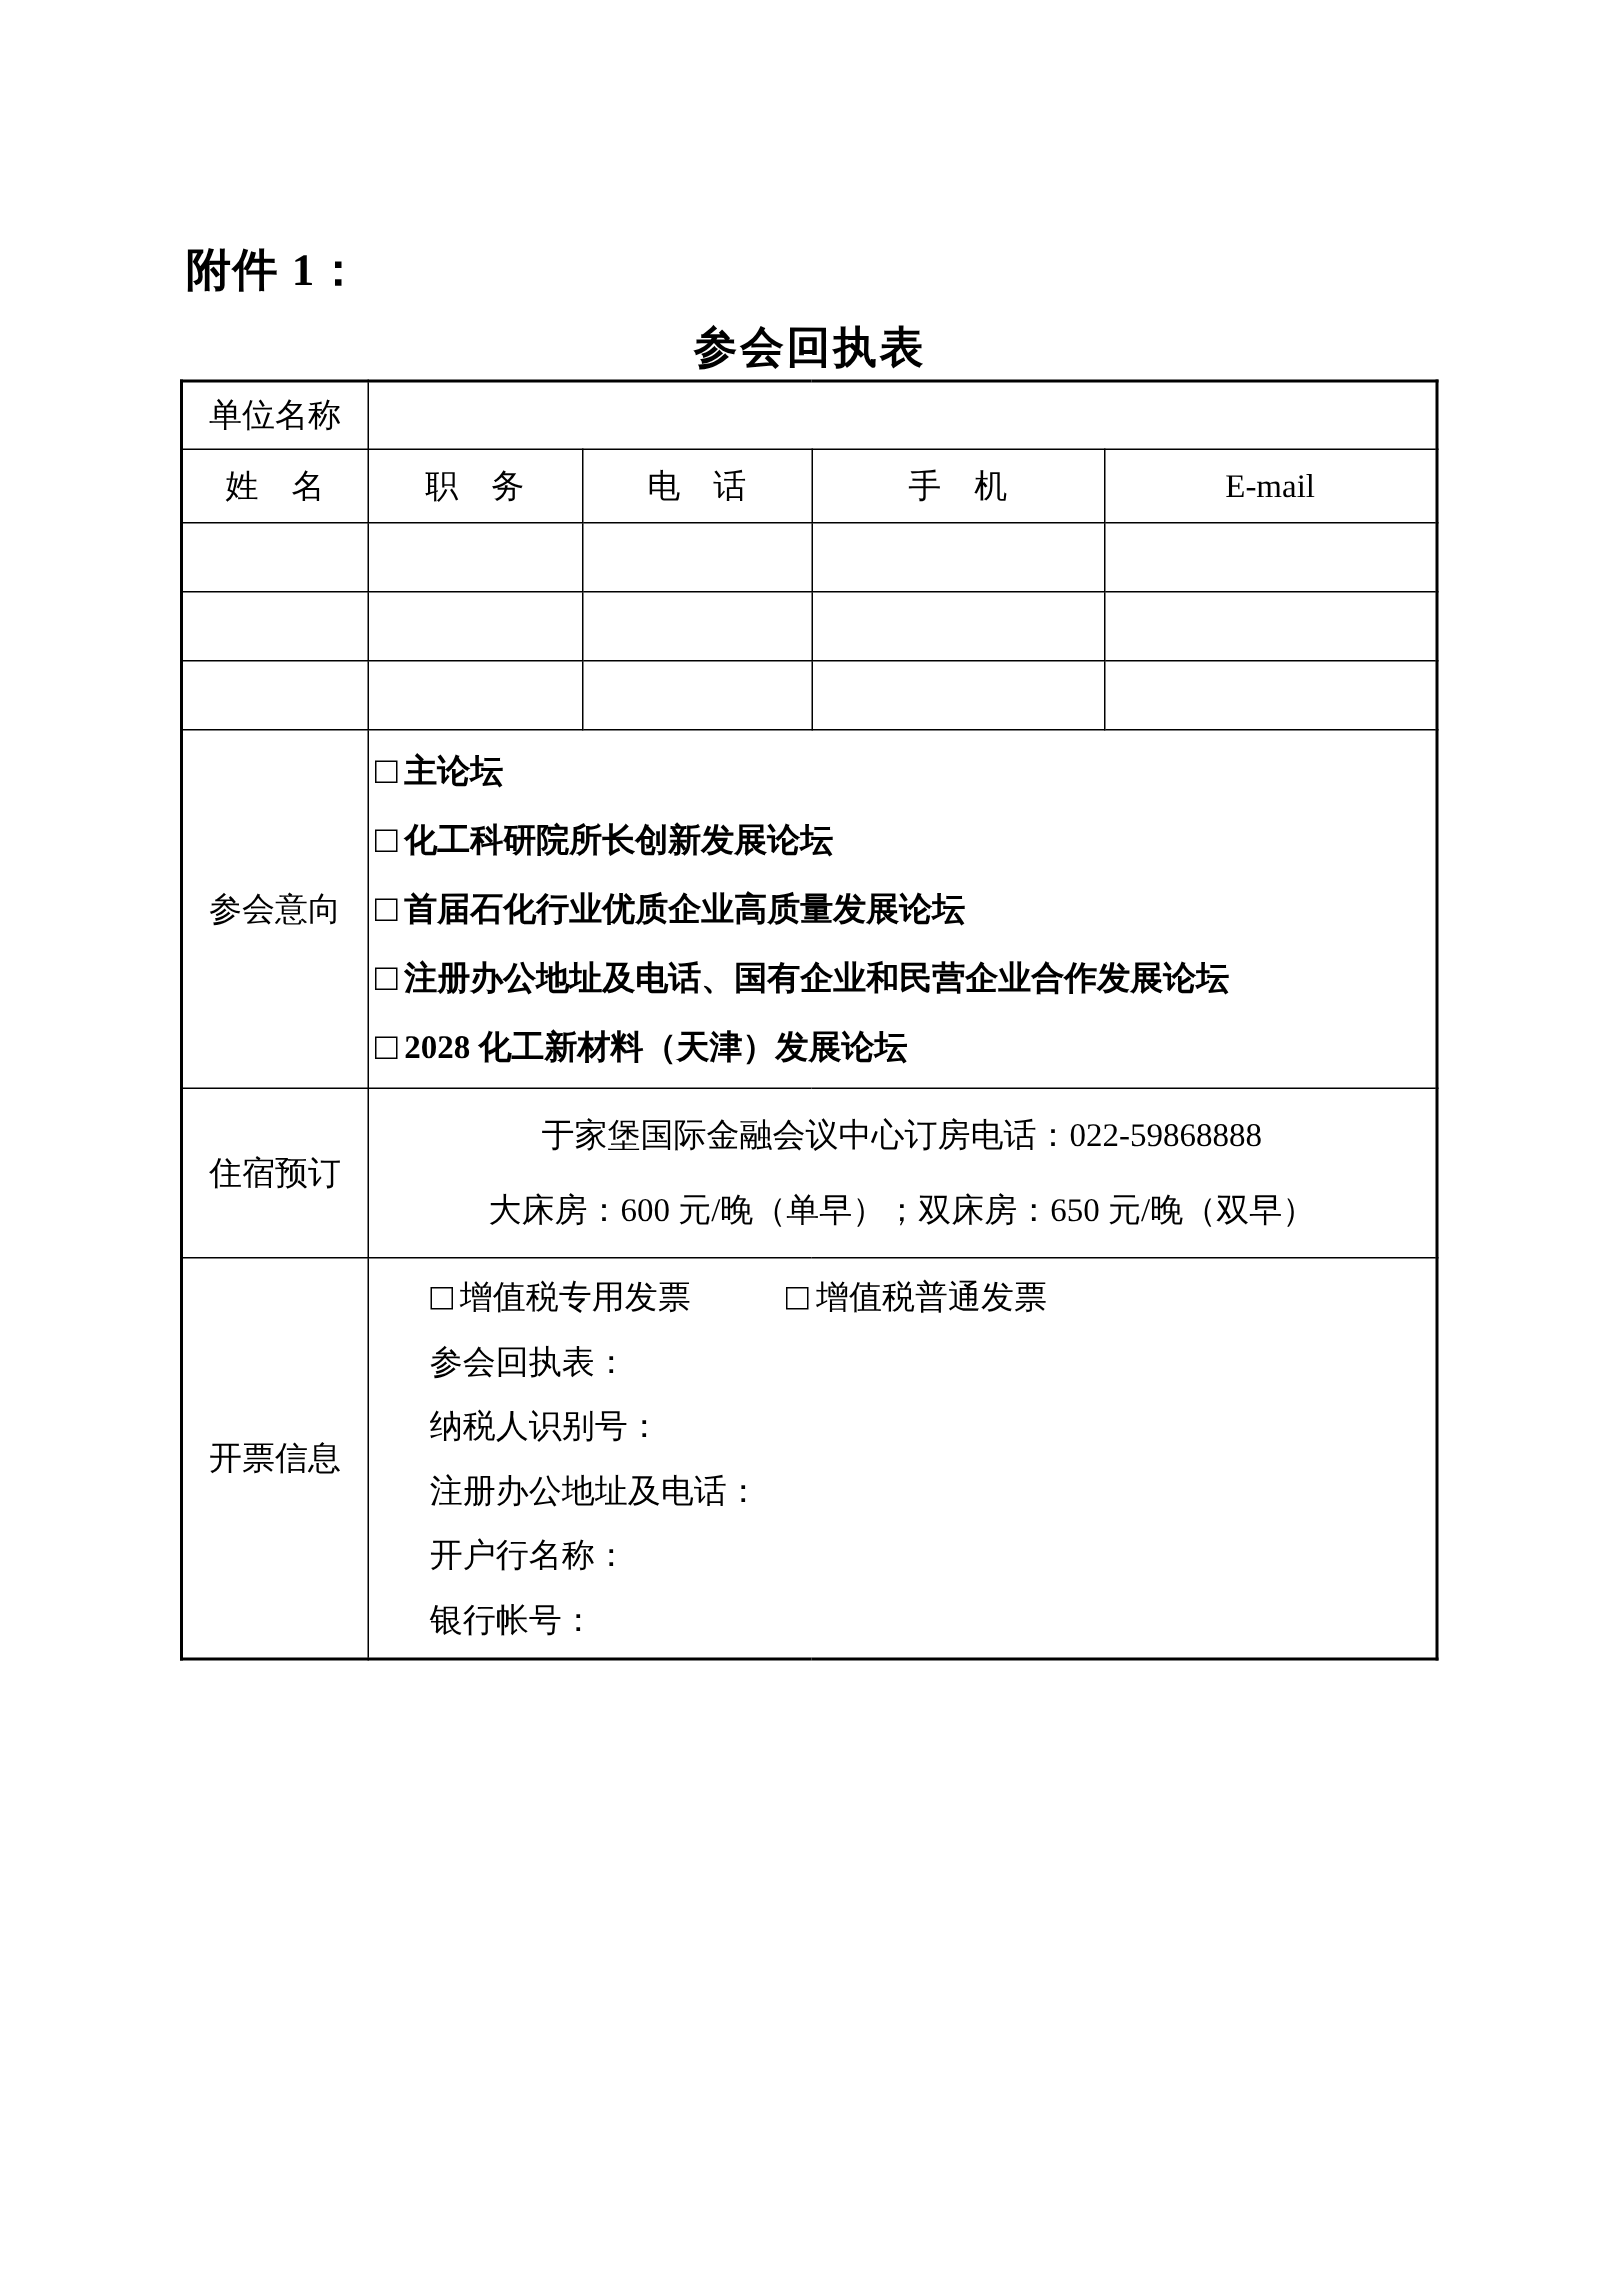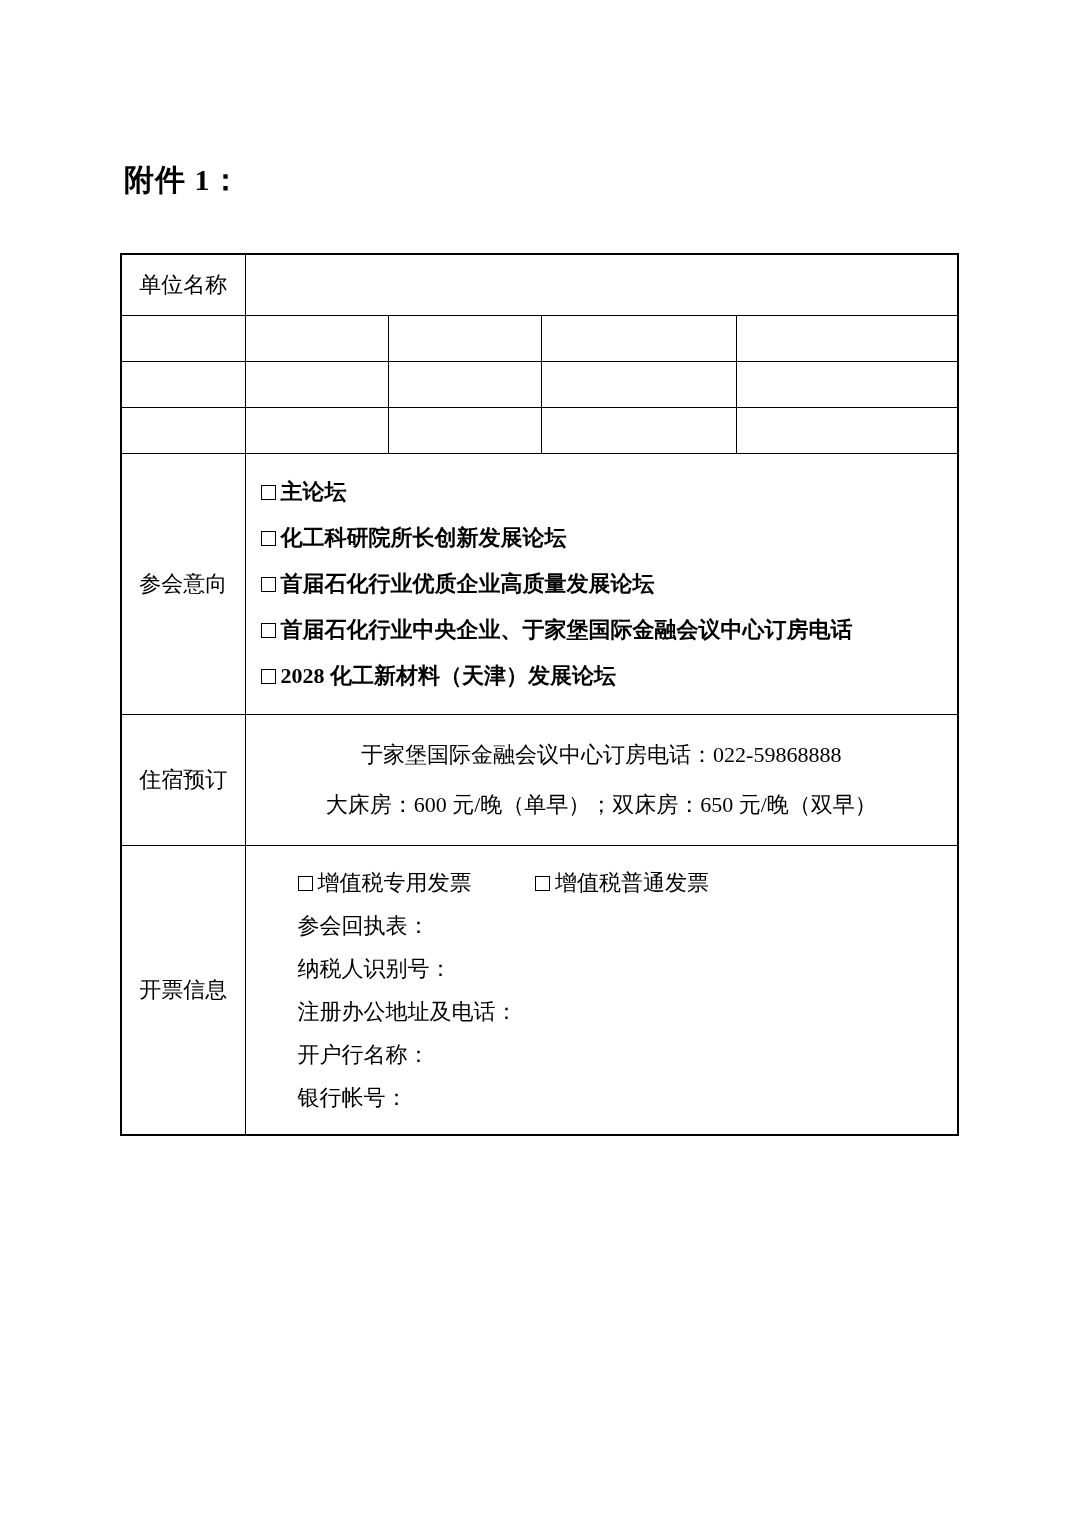--- a/index.html
+++ b/index.html
@@ -42,21 +42,21 @@
   table.reply-form {
     border-collapse: collapse;
     table-layout: fixed;
     width: 837px;
     border: 2.5px solid #000;
   }
   table.reply-form td {
     border: 1.3px solid #000;
     font-size: 22px;
     vertical-align: middle;
-    padding: 15px;
+    padding: 4px;
     overflow: hidden;
   }
   td.label-cell {
     text-align: center;
   }
   td.header-cell {
     text-align: center;
   }
   td.content-cell {
     padding-left: 12px;
@@ -92,37 +92,45 @@
     font-size: 20px;
   }
 </style>
 </head>
 <body>
 
 <div class="page">
 
   <div class="attachment-label">附件 1：</div>
 
+  <div class="doc-title">参会回执表</div>
 
   <div class="table-wrap">
     <table class="reply-form">
       <colgroup>
         <col style="width:124px">
         <col style="width:143px">
         <col style="width:153px">
         <col style="width:195px">
         <col style="width:222px">
       </colgroup>
 
       <tbody>
           <tr class="r-unit">
         <td class="label-cell">单位名称</td>
         <td colspan="4"></td>
       </tr>
 
+      <tr class="r-head">
+        <td class="header-cell">姓　名</td>
+        <td class="header-cell">职　务</td>
+        <td class="header-cell">电　话</td>
+        <td class="header-cell">手　机</td>
+        <td class="header-cell">E-mail</td>
+      </tr>
 
       <tr class="r-empty">
         <td></td>
         <td></td>
         <td></td>
         <td></td>
         <td></td>
       </tr>
       <tr class="r-empty">
         <td></td>
@@ -145,21 +153,21 @@
           <div class="opt-line">
             <span class="checkbox"></span><span>主论坛</span>
           </div>
           <div class="opt-line">
             <span class="checkbox"></span><span>化工科研院所长创新发展论坛</span>
           </div>
           <div class="opt-line">
             <span class="checkbox"></span><span>首届石化行业优质企业高质量发展论坛</span>
           </div>
           <div class="opt-line">
-            <span class="checkbox"></span><span>首届石化行业中央企业、于家堡国际金融会议中心订房电话</span>
+            <span class="checkbox"></span><span>注册办公地址及电话、国有企业和民营企业合作发展论坛</span>
           </div>
           <div class="opt-line">
             <span class="checkbox"></span><span>2028 化工新材料（天津）发展论坛</span>
           </div>
         </td>
       </tr>
 
       <tr class="r-accom">
         <td class="label-cell">住宿预订</td>
         <td colspan="4" class="content-cell">

